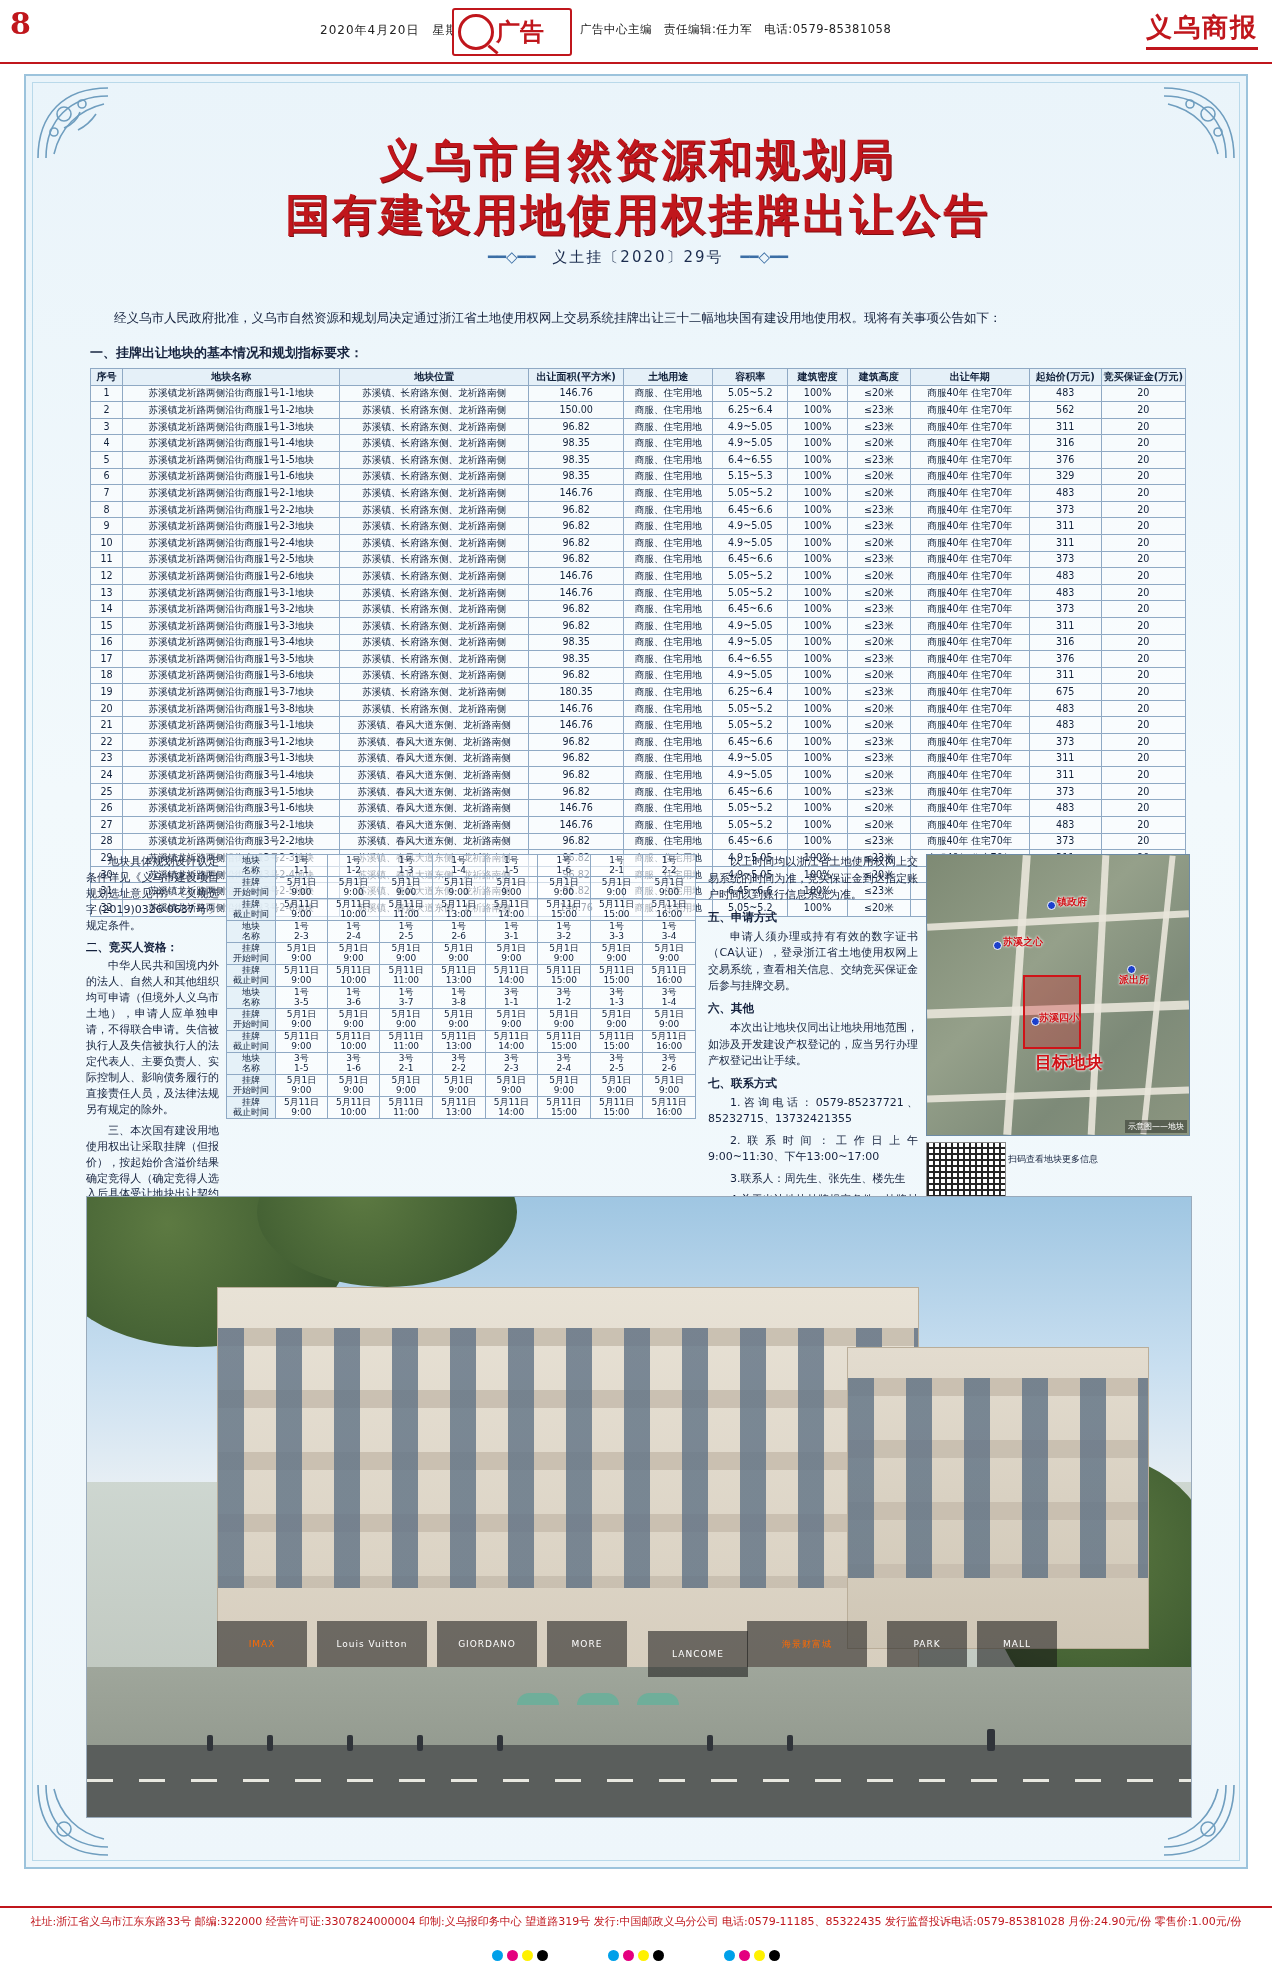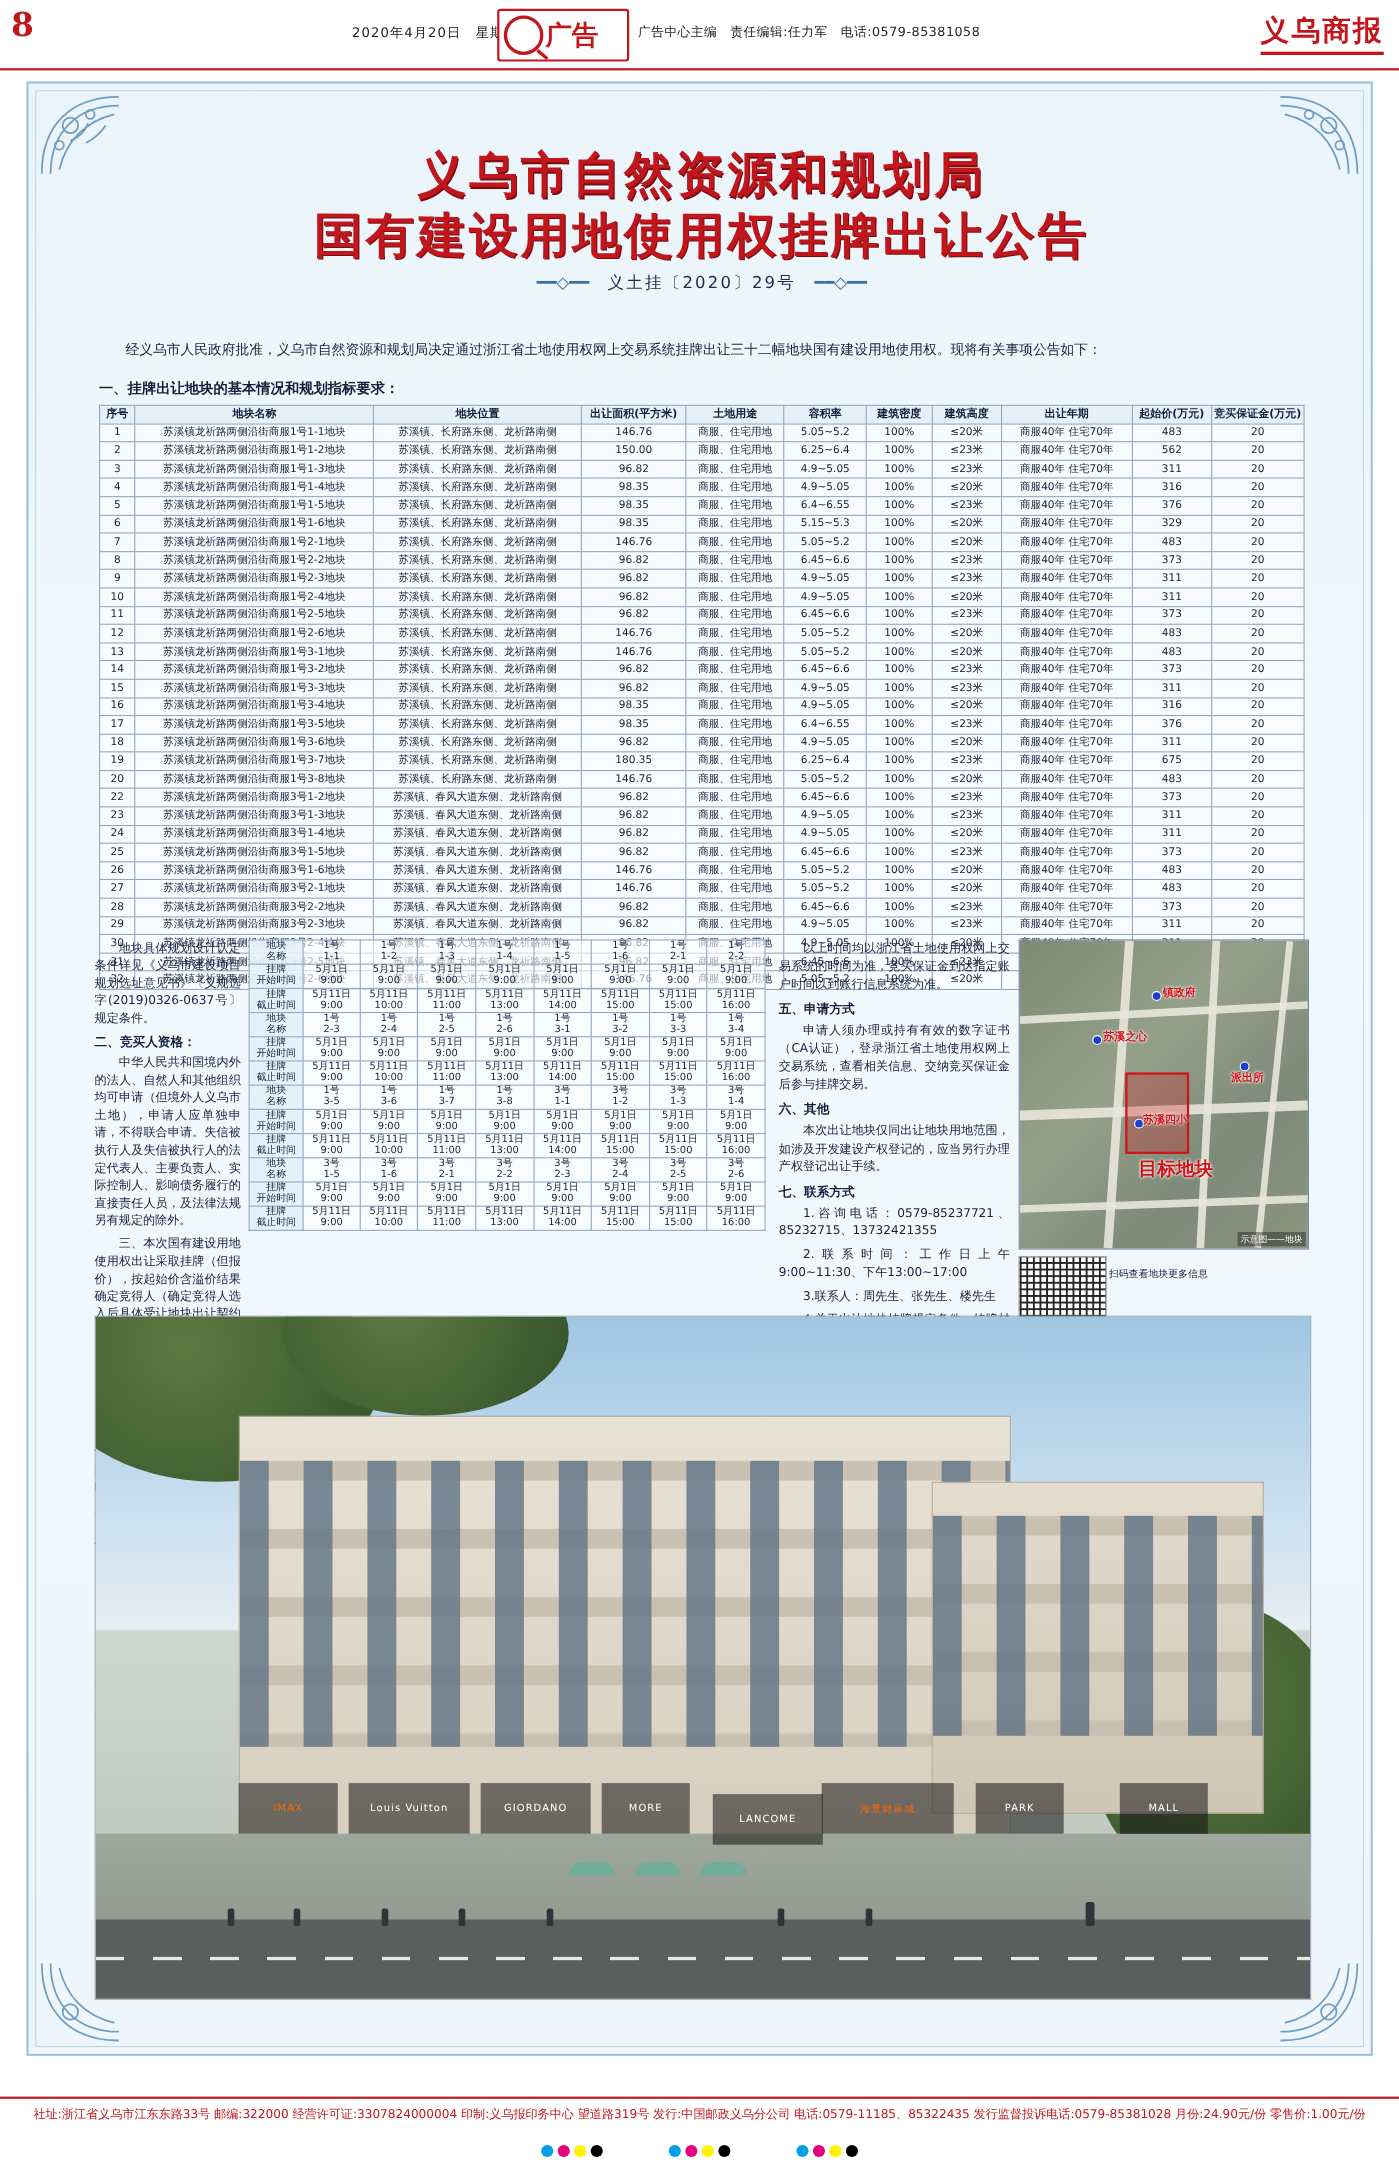--- a/index.html
+++ b/index.html
@@ -572,20 +572,33 @@
             <td class="col-area">146.76</td>
             <td class="col-use">商服、住宅用地</td>
             <td class="col-far">5.05~5.2</td>
             <td class="col-dens">100%</td>
             <td class="col-hgt">≤20米</td>
             <td class="col-term">商服40年 住宅70年</td>
             <td class="col-price">483</td>
             <td class="col-dep">20</td>
           </tr>
           <tr>
+            <td class="col-idx">21</td>
+            <td class="col-name">苏溪镇龙祈路两侧沿街商服3号1-1地块</td>
+            <td class="col-loc">苏溪镇、春风大道东侧、龙祈路南侧</td>
+            <td class="col-area">146.76</td>
+            <td class="col-use">商服、住宅用地</td>
+            <td class="col-far">5.05~5.2</td>
+            <td class="col-dens">100%</td>
+            <td class="col-hgt">≤20米</td>
+            <td class="col-term">商服40年 住宅70年</td>
+            <td class="col-price">483</td>
+            <td class="col-dep">20</td>
+          </tr>
+          <tr>
             <td class="col-idx">22</td>
             <td class="col-name">苏溪镇龙祈路两侧沿街商服3号1-2地块</td>
             <td class="col-loc">苏溪镇、春风大道东侧、龙祈路南侧</td>
             <td class="col-area">96.82</td>
             <td class="col-use">商服、住宅用地</td>
             <td class="col-far">6.45~6.6</td>
             <td class="col-dens">100%</td>
             <td class="col-hgt">≤23米</td>
             <td class="col-term">商服40年 住宅70年</td>
             <td class="col-price">373</td>
@@ -951,21 +964,21 @@
         </div>
       <div class="ph-shop" style="left:550px;bottom:140px;width:100px;margin-left:11px;">
           <span>LANCOME</span>
         </div>
       <div class="ph-shop" style="left:660px;bottom:150px;width:120px;">
           <span class="ph-red">海景财富城</span>
         </div>
       <div class="ph-shop" style="left:800px;bottom:150px;width:80px;">
           <span>PARK</span>
         </div>
-      <div class="ph-shop" style="left:890px;bottom:150px;width:80px;margin-left:41px;">
+      <div class="ph-shop" style="left:890px;bottom:150px;width:80px;">
           <span>MALL</span>
         </div>
 
       <div class="ph-umb" style="left:430px;bottom:112px;"></div>
       <div class="ph-umb" style="left:490px;bottom:112px;"></div>
       <div class="ph-umb" style="left:550px;bottom:112px;"></div>
 
       <div class="ph-person" style="left:120px;"></div>
       <div class="ph-person" style="left:180px;"></div>
       <div class="ph-person" style="left:260px;"></div>

